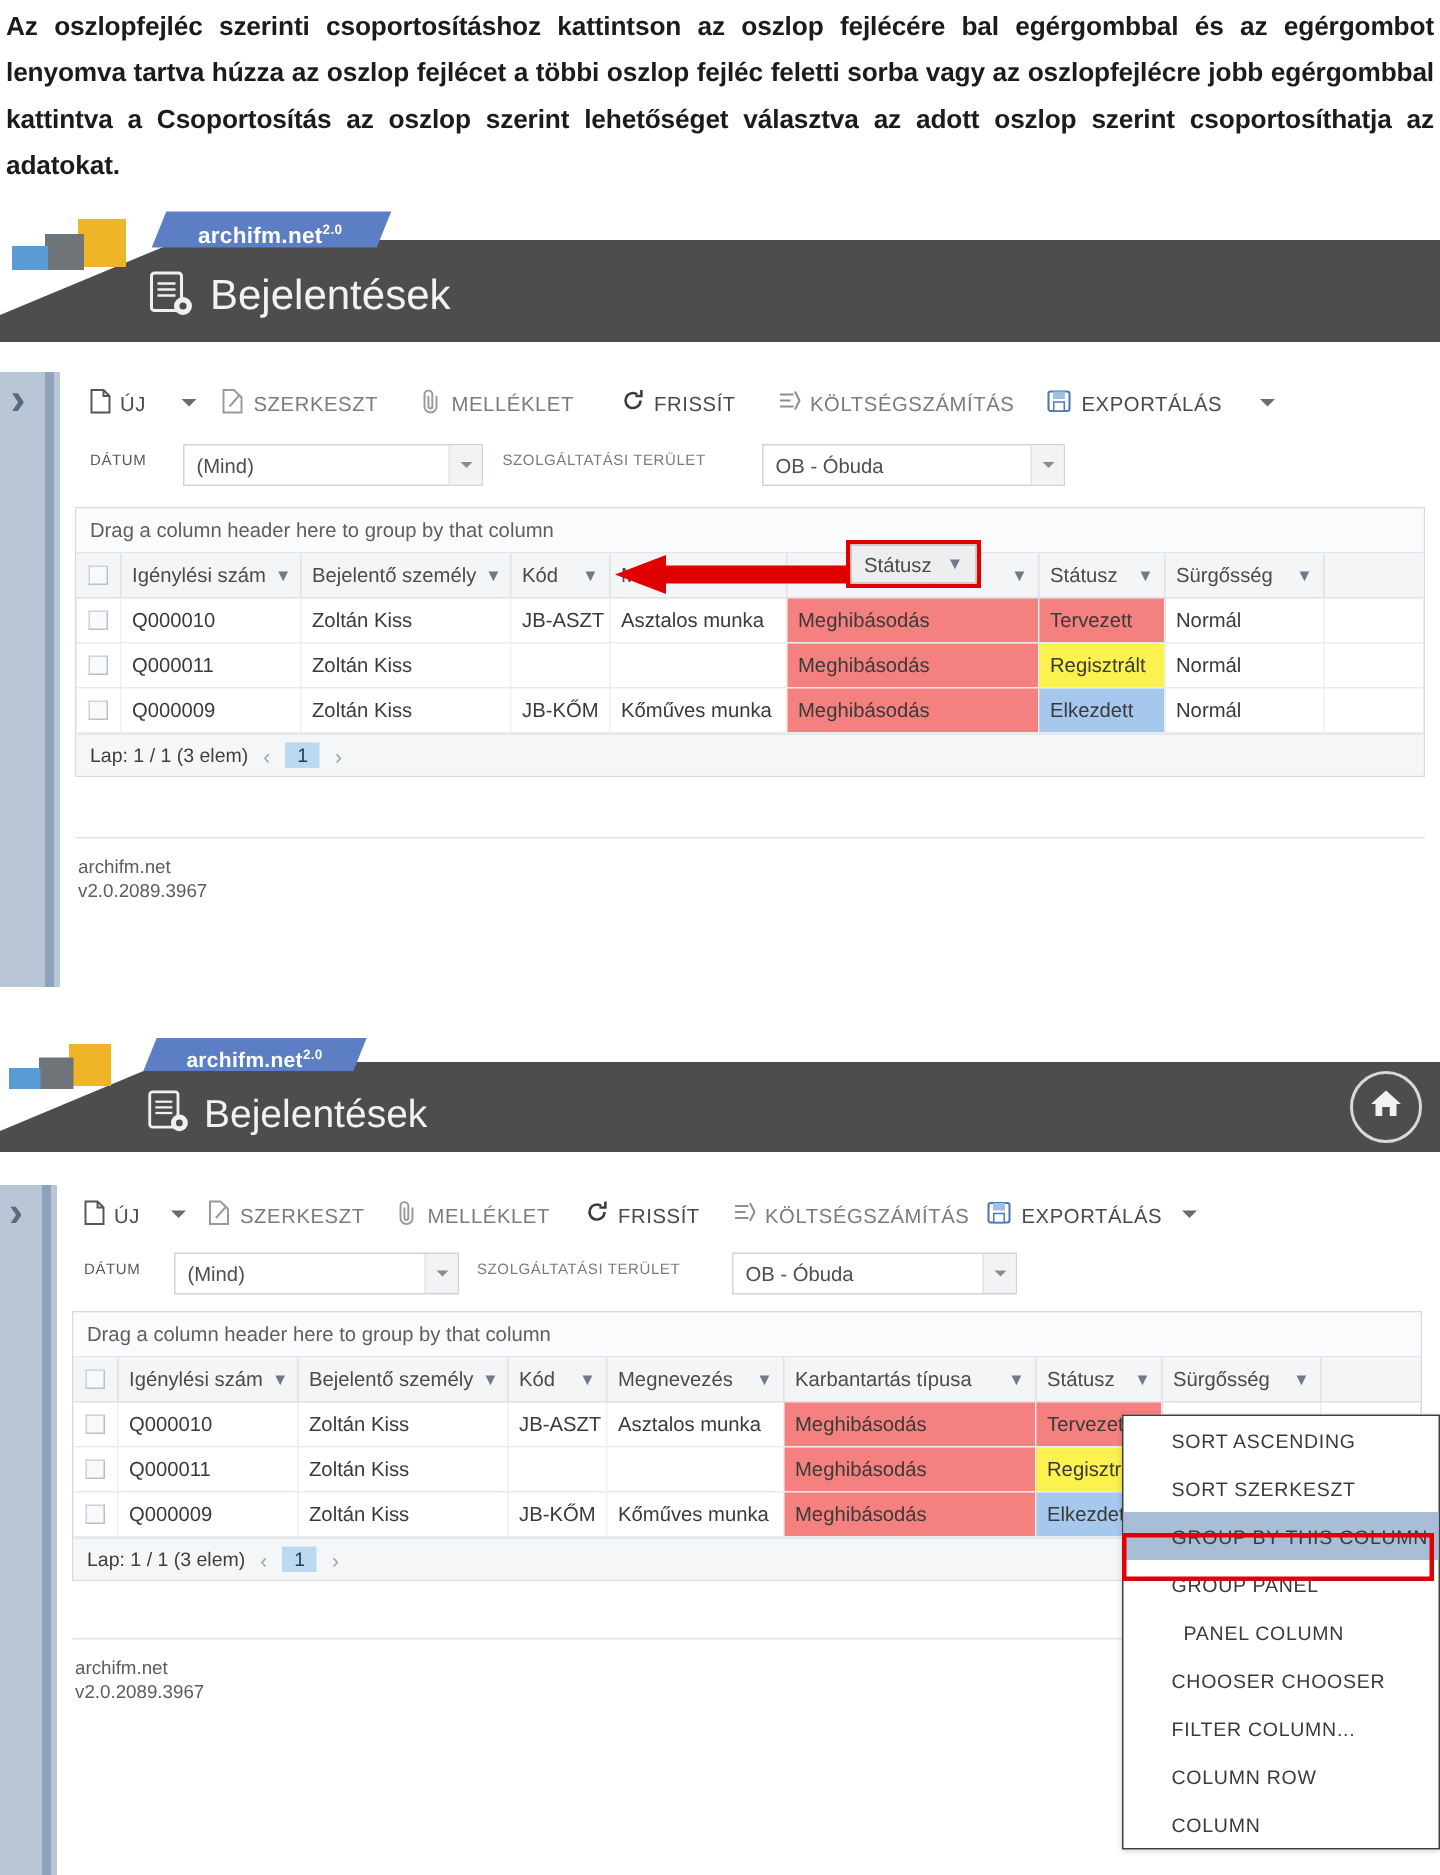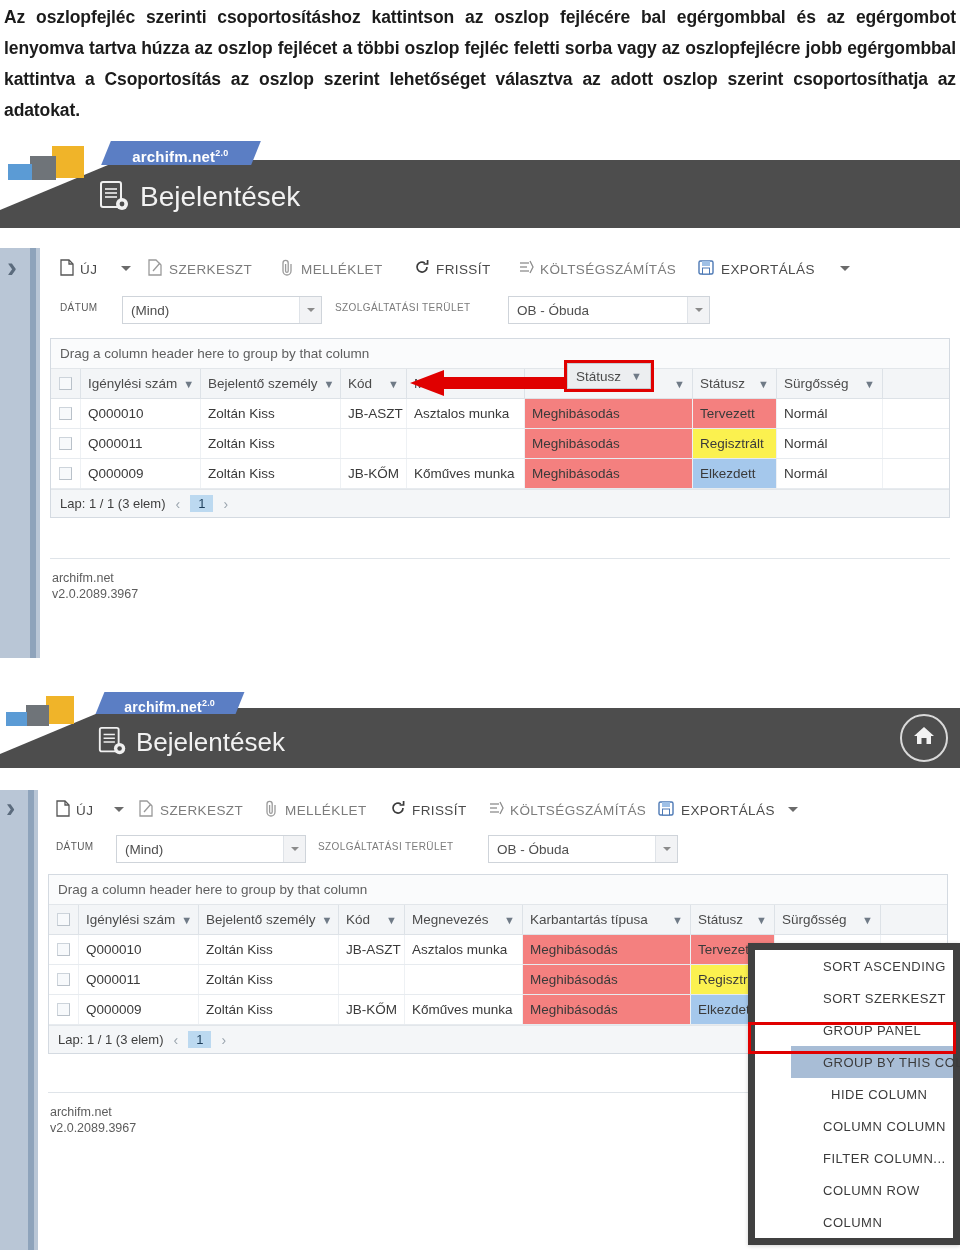--- a/index.html
+++ b/index.html
@@ -140,23 +140,22 @@
   .red-arrow { position:absolute; }
   .red-box { position:absolute; border:3px solid #e00000; background:transparent; }
   .drag-chip {
     position:absolute; background:#eceef0; border:1px solid #c6ccd2;
     display:flex; align-items:center; justify-content:space-between;
     padding:0 8px; font-size:13.5px; color:#4b4b4b;
   }
 
   
   .ctx-menu {
-    position:absolute; background:#ffffff; border:7px solid #404040;
+    position:absolute; background:#ffffff; border:1px solid #404040;
     box-shadow:0 1px 4px rgba(0,0,0,.18);
-    padding-left:36px;
   }
   .ctx-item {
     height:32px; display:flex; align-items:center; padding-left:32px;
     font-size:13px; color:#3b3b3b; letter-spacing:.5px; white-space:nowrap;
   }
   .ctx-item.indent { padding-left:40px; }
   .ctx-item.sel { background:#a8bdd6; }
 </style>
 </head>
 <body>
@@ -594,24 +593,24 @@
         <div class="footer-note" style="left:12px;top:314px;">
           <div>archifm.net</div>
           <div>v2.0.2089.3967</div>
         </div>
       </div>
     </div>
 
     <div class="ctx-menu" id="ctxmenu" style="left:748px;top:253px;width:212px;">
         <div class="ctx-item">SORT ASCENDING</div>
         <div class="ctx-item">SORT SZERKESZT</div>
+        <div class="ctx-item sel">GROUP BY THIS COLUMN</div>
         <div class="ctx-item">GROUP PANEL</div>
-        <div class="ctx-item sel">GROUP BY THIS COLUMN</div>
-        <div class="ctx-item indent">HIDE COLUMN</div>
-        <div class="ctx-item">COLUMN COLUMN</div>
+        <div class="ctx-item indent">PANEL COLUMN</div>
+        <div class="ctx-item">CHOOSER CHOOSER</div>
         <div class="ctx-item">FILTER COLUMN...</div>
         <div class="ctx-item">COLUMN ROW</div>
         <div class="ctx-item">COLUMN</div>
       </div>
     <div class="red-box" style="left:748px;top:332px;width:208px;height:32px;"></div>
   </div>
 
 </div>
 
 </body></html>

